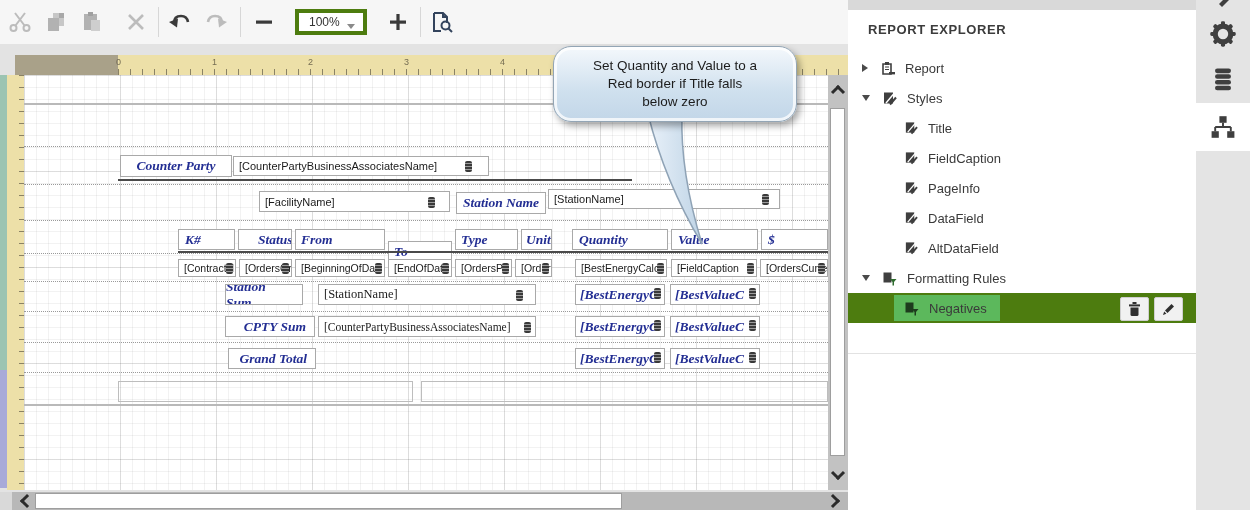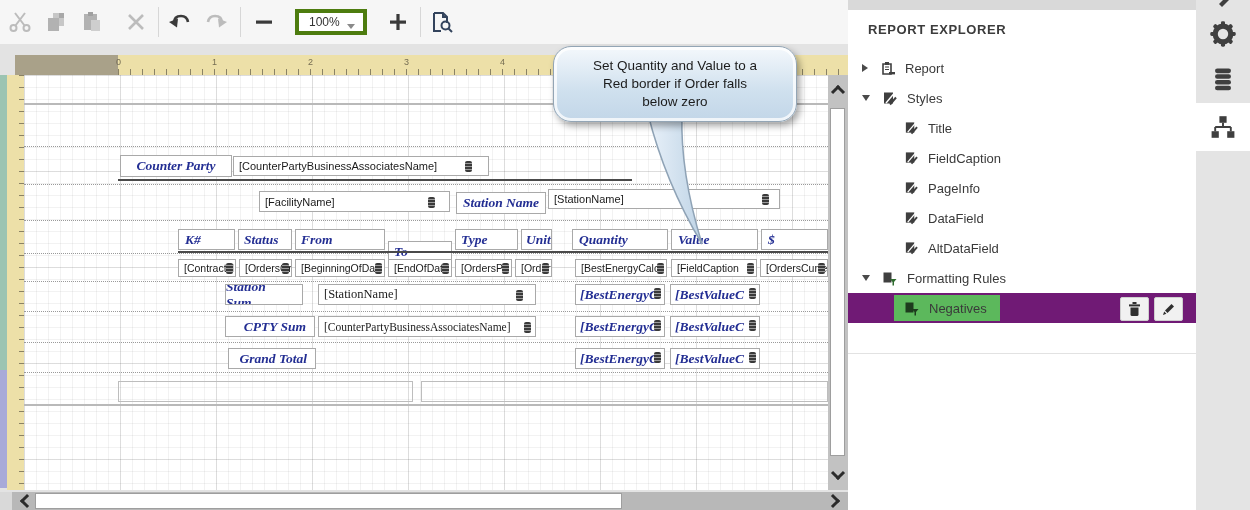--- a/index.html
+++ b/index.html
@@ -71,21 +71,21 @@
   
   .topgray{position:absolute;left:848px;top:0;width:402px;height:10px;background:#d9d9d9;}
   .explorer{position:absolute;left:848px;top:10px;width:348px;height:500px;background:#fff;}
   .extitle{position:absolute;left:20px;top:12px;font-size:13px;font-weight:bold;color:#3c3c3c;letter-spacing:.6px;}
   .trow{position:absolute;left:0;width:348px;height:30px;display:flex;align-items:center;font-size:13px;color:#3a3a3a;cursor:pointer;}
   .trow .lbl{margin-left:10px;}
   .exp{width:0;height:0;margin-left:14px;flex:0 0 auto;}
   .exp.c{border-top:4.5px solid transparent;border-bottom:4.5px solid transparent;border-left:6px solid #4a4a4a;}
   .exp.e{border-left:4.5px solid transparent;border-right:4.5px solid transparent;border-top:6px solid #4a4a4a;}
   .ticon{flex:0 0 auto;display:flex;align-items:center;justify-content:center;}
-  .selrow{background:#701a75;}
+  .selrow{background:#4d7c0f;}
   .greenpill{position:absolute;left:46px;top:2px;width:106px;height:26px;background:#5cb85c;display:flex;align-items:center;}
   .rowbtn{position:absolute;top:4px;width:27px;height:22px;background:#f1f1f1;border:1px solid #cfcfcf;border-radius:2px;
           display:flex;align-items:center;justify-content:center;cursor:pointer;}
   .treesep{position:absolute;left:0;top:343px;width:348px;height:1px;background:#e2e2e2;}
 
   
   .rail{position:absolute;left:1196px;top:0;width:54px;height:510px;background:#e4e4e4;}
   .rail .activetab{position:absolute;left:0;top:103px;width:54px;height:48px;background:#fff;}
   .railbtn{position:absolute;left:13px;width:28px;height:28px;display:flex;align-items:center;justify-content:center;cursor:pointer;}
 </style>
@@ -217,21 +217,21 @@
         <span>Station Name</span>
       </div>
     <div class="box fld" style="left:548px;top:189px;width:232px;height:20px">
       <span>[StationName]</span>
       <span class="dbi" style="right:10px;top:4px"></span>
     </div>
 
     <div class="box cap navy" style="left:178px;top:229px;width:57px;height:21px;justify-content:flex-start;padding-left:6px">
         <span>K#</span>
       </div>
-    <div class="box cap navy" style="left:238px;top:229px;width:54px;height:21px;justify-content:flex-start;padding-left:5px">
+    <div class="box cap navy" style="left:238px;top:229px;width:54px;height:21px;justify-content:flex-start;padding-left:19px">
         <span>Status</span>
       </div>
     <div class="box cap navy" style="left:295px;top:229px;width:90px;height:21px;justify-content:flex-start;padding-left:5px">
         <span>From</span>
       </div>
     <div class="box cap navy" style="left:388px;top:241px;width:64px;height:21px;justify-content:flex-start;padding-left:5px">
         <span>To</span>
       </div>
     <div class="box cap navy" style="left:455px;top:229px;width:63px;height:21px;justify-content:flex-start;padding-left:5px">
         <span>Type</span>
@@ -338,21 +338,21 @@
       <defs>
           <linearGradient id="tg" x1="0" y1="0" x2="1" y2="0">
         <stop offset="0" stop-color="#e9f1f9"></stop>
             <stop offset="1" stop-color="#bfd4e6"></stop>
           </linearGradient>
         </defs>
       <path d="M 28 2 Q 45 70 82 132 Q 60 60 62 2 Z" fill="url(#tg)" stroke="#8fa3b6" stroke-width="1.5"></path>
     </svg>
     <div class="callout">
       <div>Set Quantity and Value to a</div>
-      <div>Red border if Order falls</div>
+      <div>Red border if Title falls</div>
       <div>below zero</div>
     </div>
 
     <div class="vsb">
       <div class="sbbtn" style="left:0;top:6px;width:20px;height:22px">
           <span class="chev up"></span>
         </div>
       <div class="thumb"></div>
       <div class="sbbtn" style="left:0;bottom:6px;width:20px;height:22px">
           <span class="chev down"></span>

